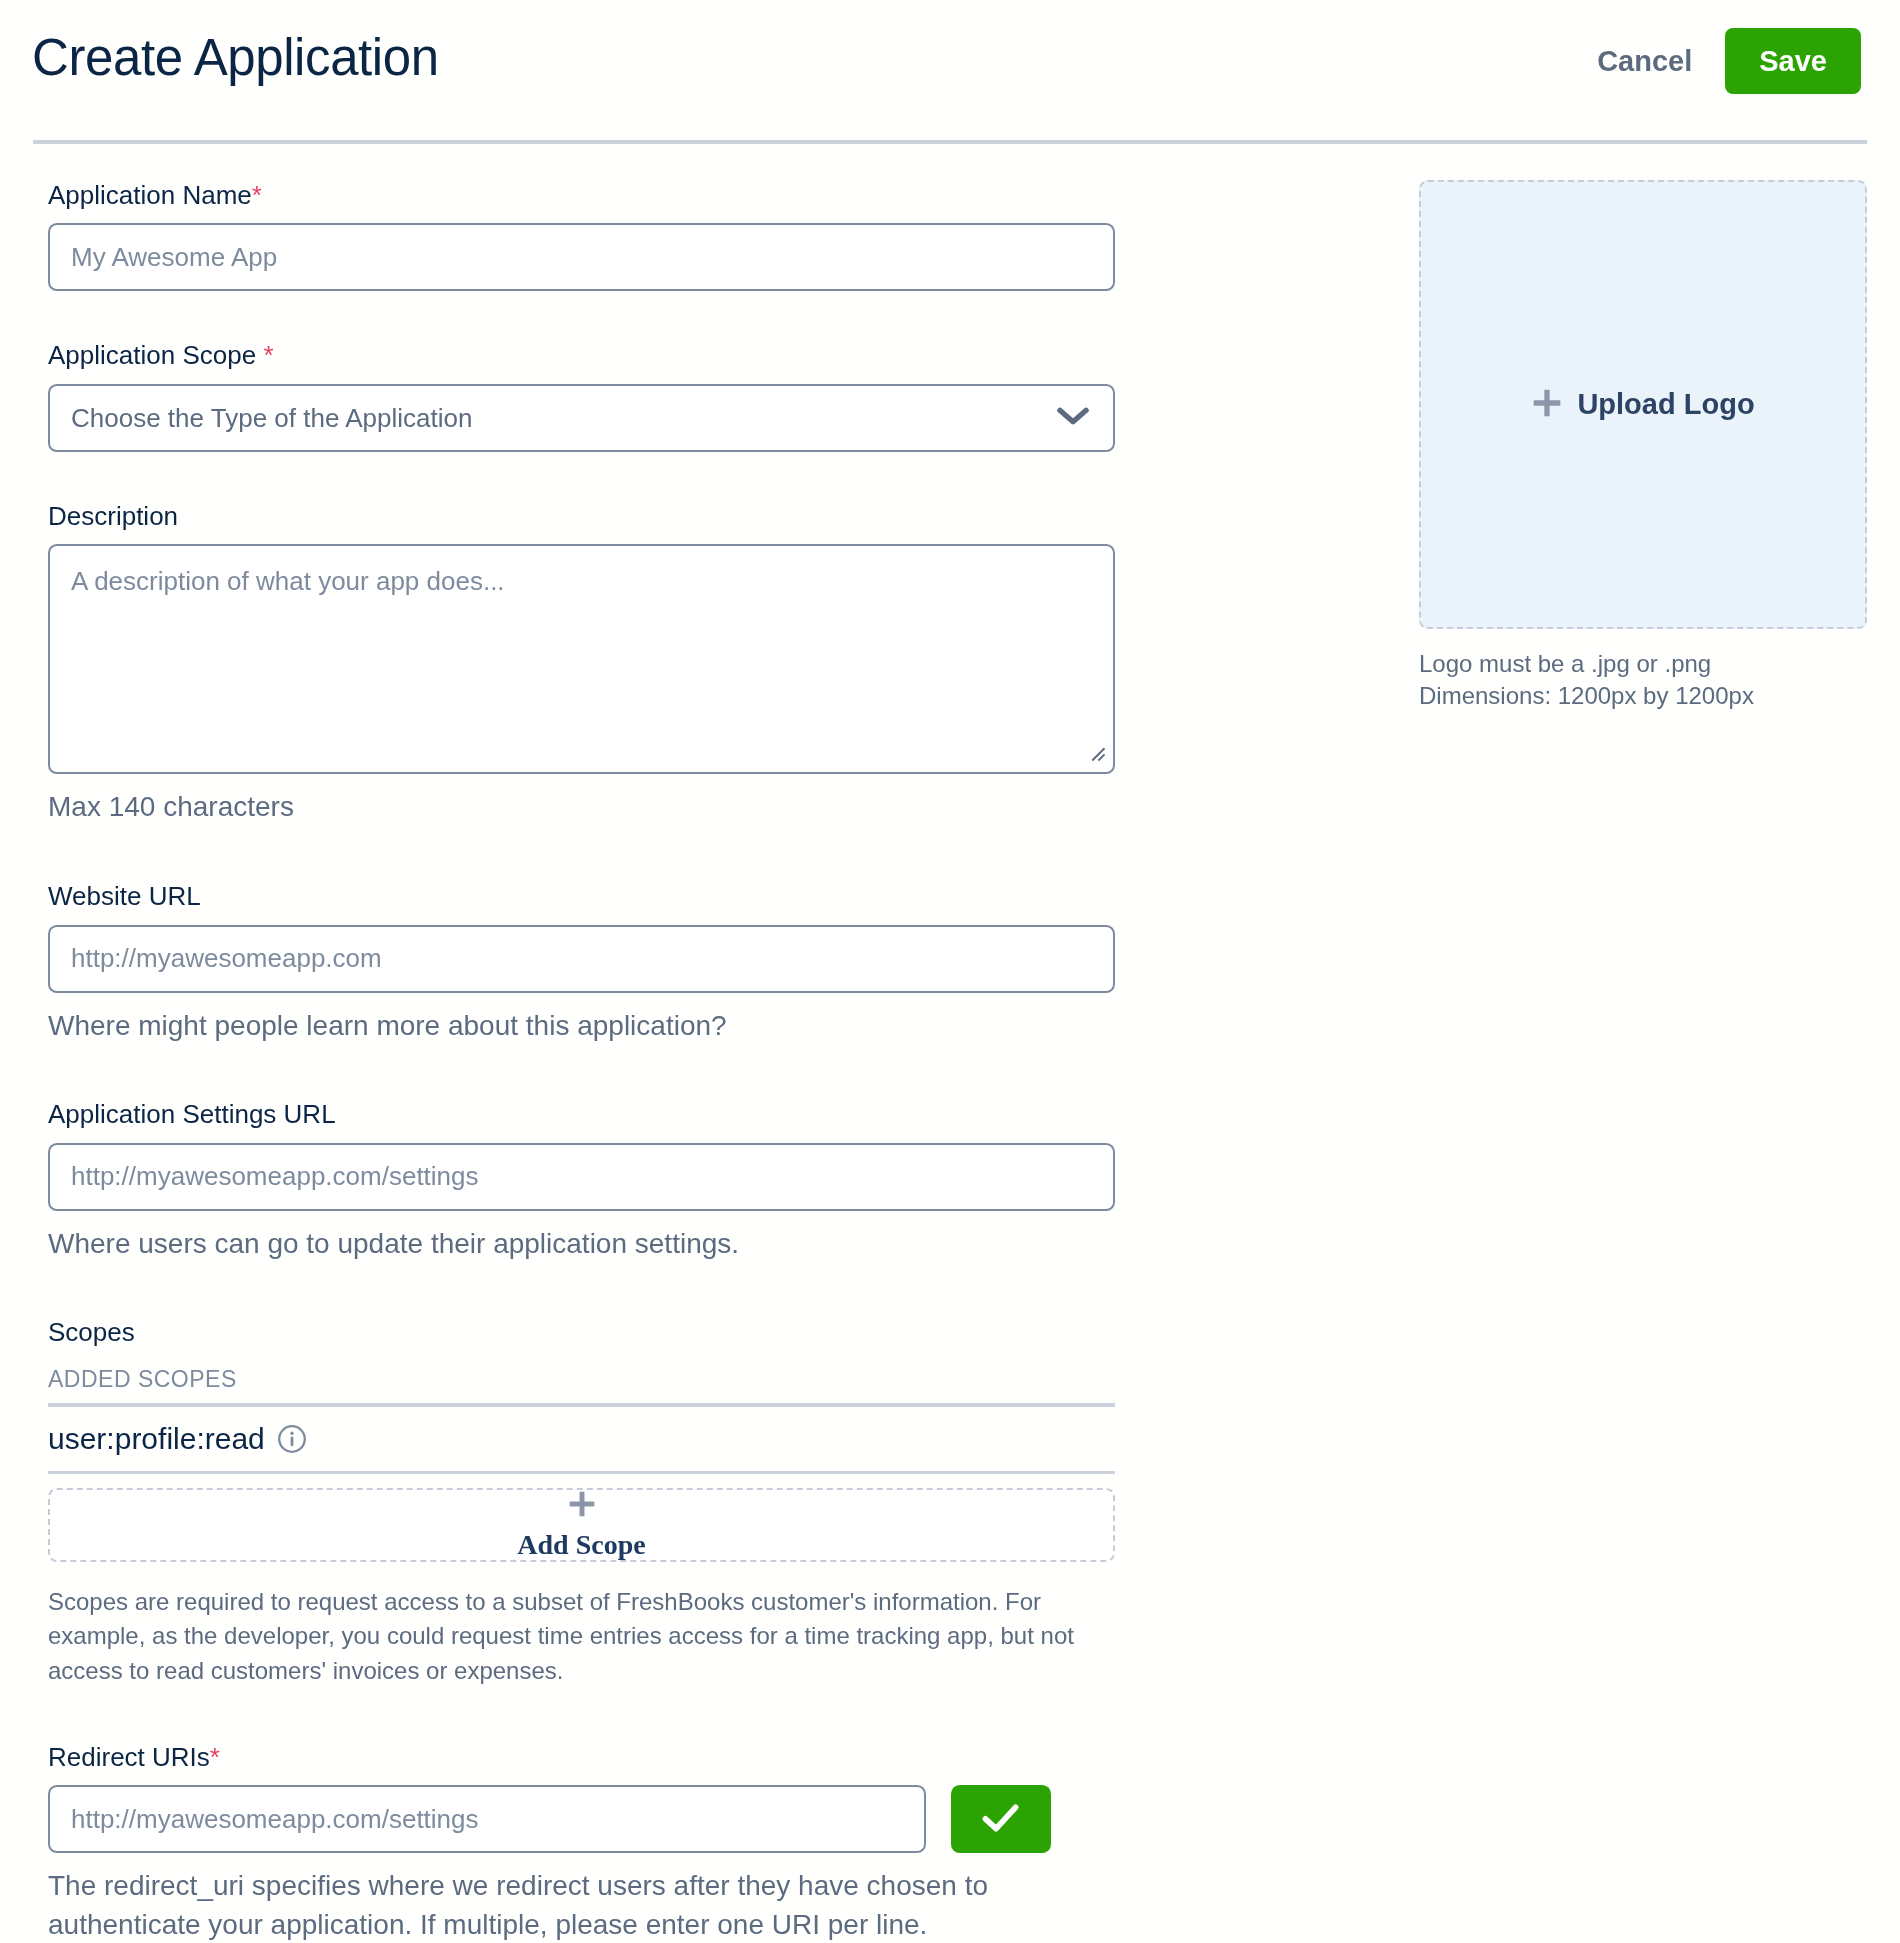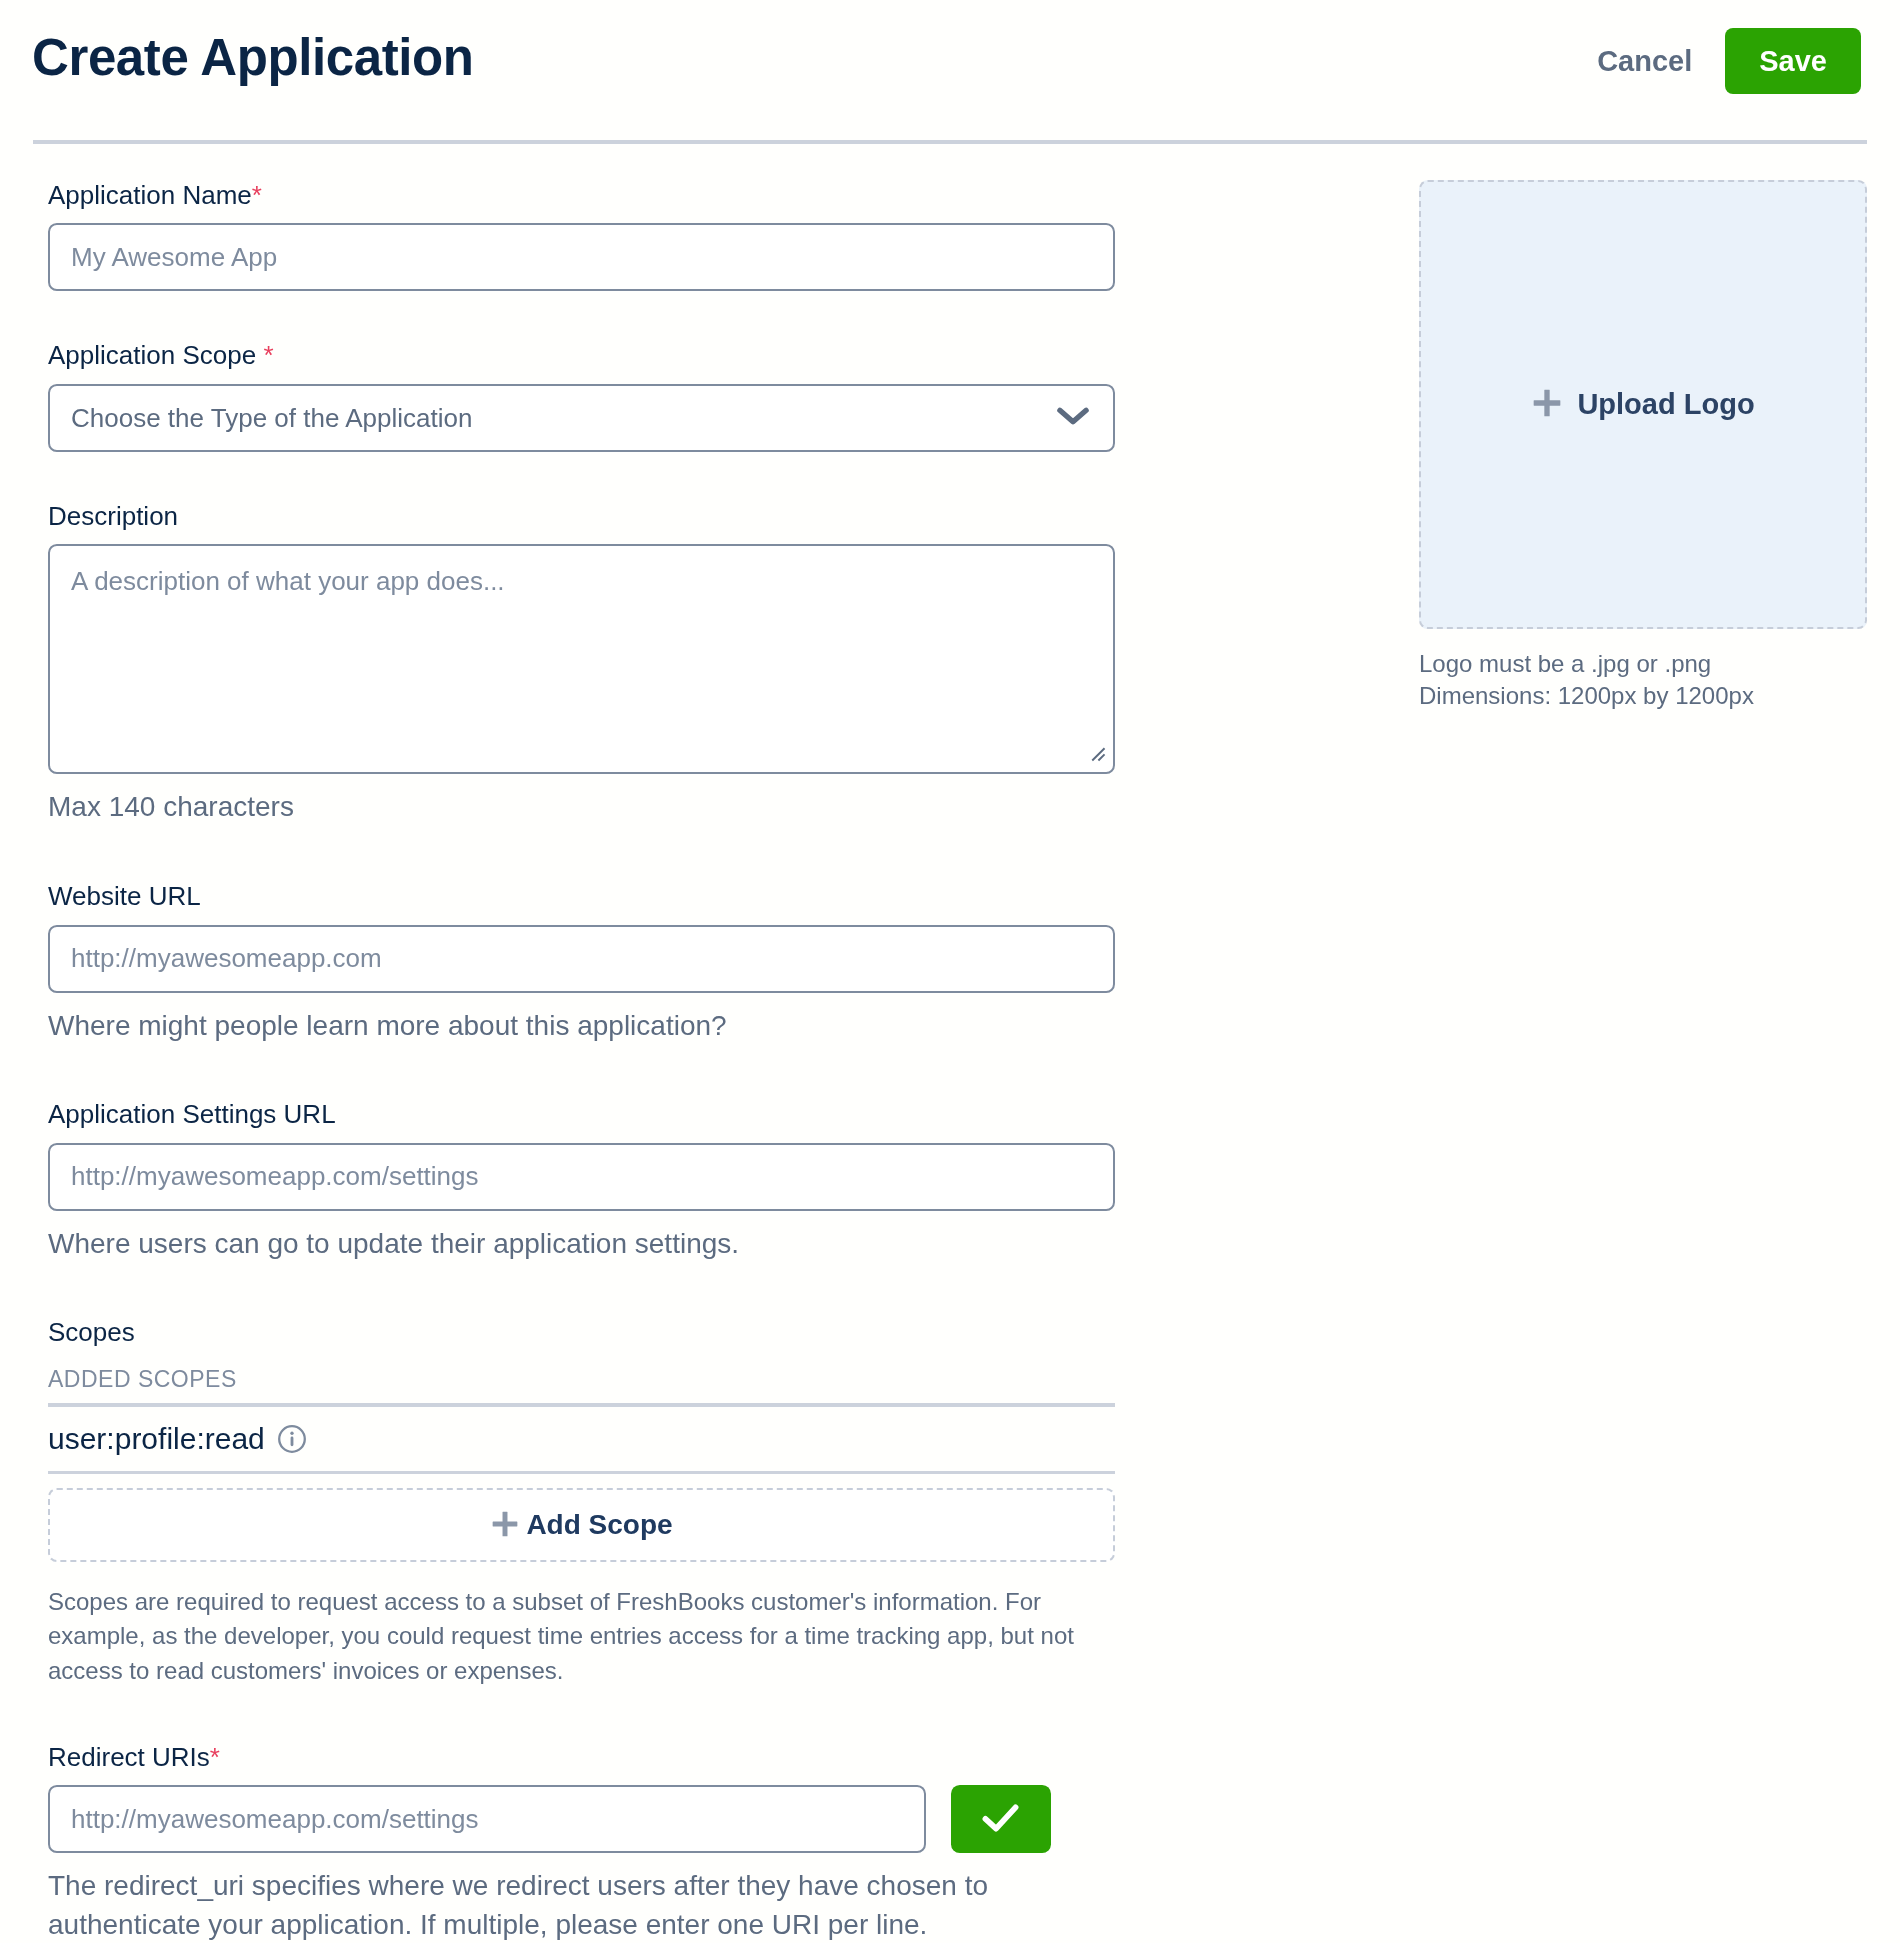--- a/index.html
+++ b/index.html
@@ -20,21 +20,21 @@
   
   .header {
     position: relative;
     height: 147px;
   }
   .page-title {
     position: absolute;
     left: 32px;
     top: 32px;
     font-size: 51px;
-    font-weight: bold;
+    font-weight: normal;
     color: #0b2545;
     letter-spacing: -0.4px;
     line-height: 1;
     margin: 0;
   }
   .header-actions {
     position: absolute;
     right: 39px;
     top: 28px;
     display: flex;
@@ -193,21 +193,22 @@
     height: 74px;
     margin-top: 14px;
     border: 2.6px dashed #c6cdd9;
     border-radius: 8.8px;
     background: #ffffff;
     display: flex;
     align-items: center;
     justify-content: center;
     gap: 6px;
     cursor: pointer;
-    font-family: Liberation Sans, sans-serif;
+    font-family: Liberation Serif, serif;
+    flex-direction: column;
   }
   .add-scope-label {
     font-size: 28px;
     font-weight: bold;
     color: #1f3a60;
   }
   .scopes-desc {
     width: 1073px;
     font-size: 24px;
     color: #5c6b80;

